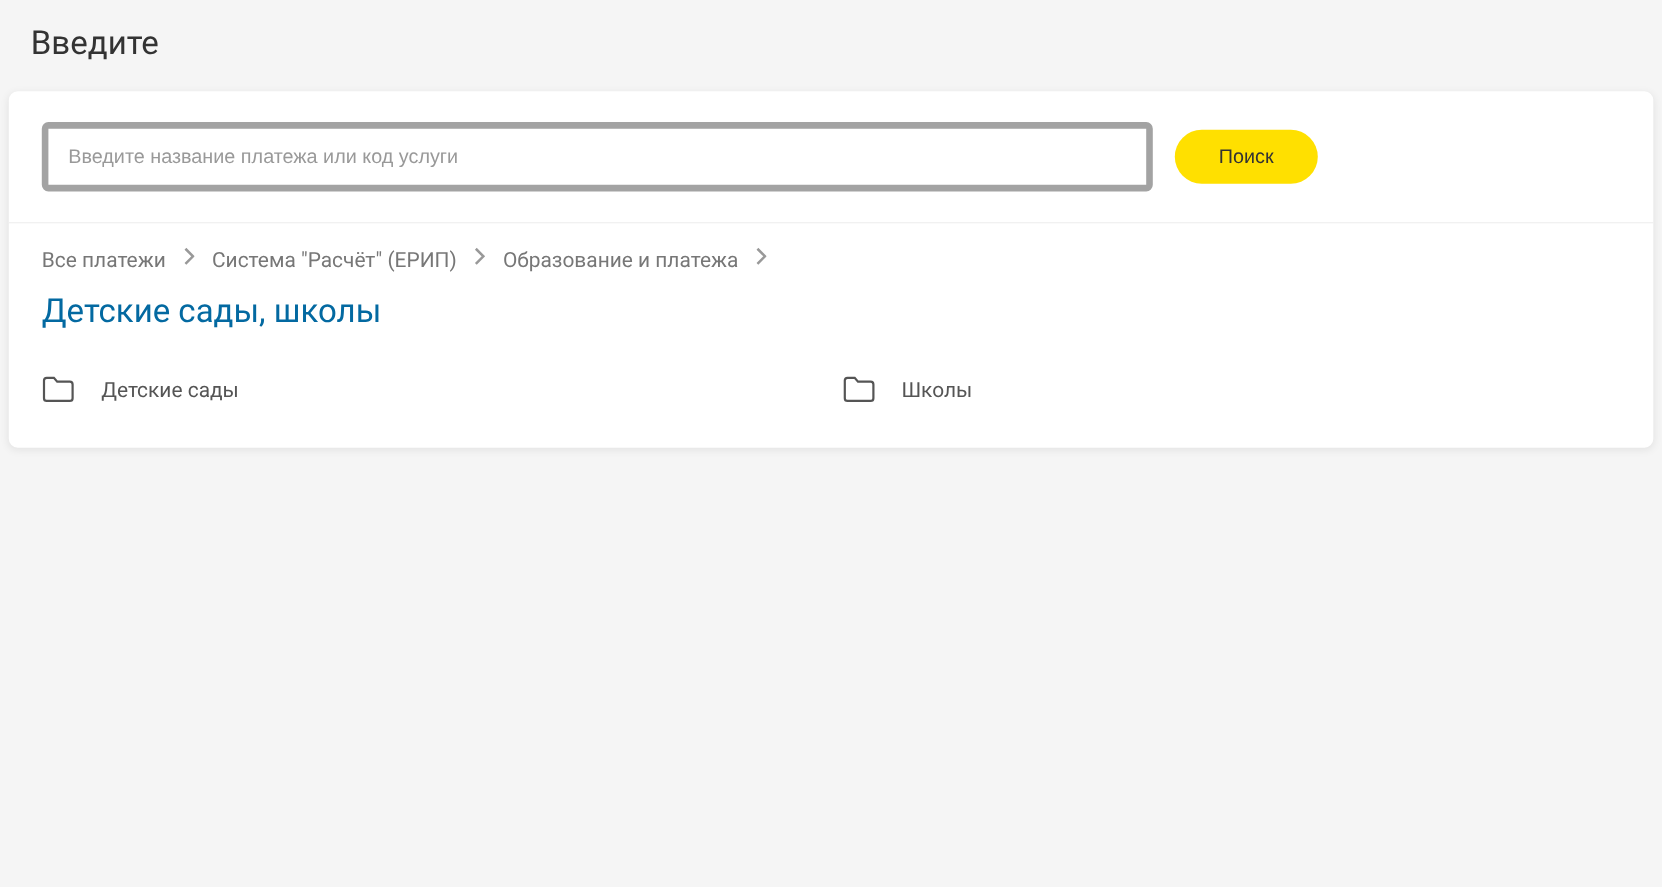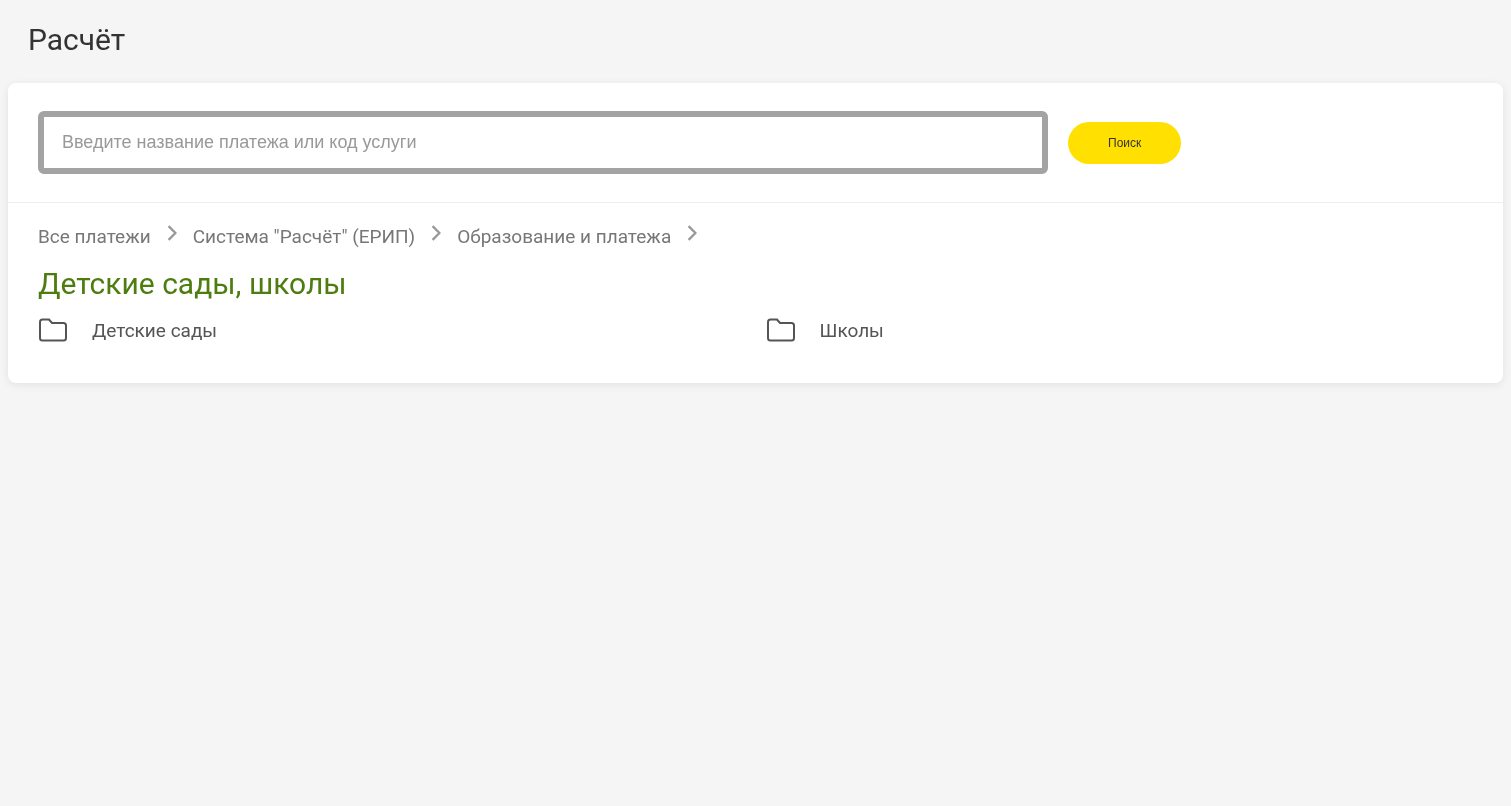--- a/index.html
+++ b/index.html
@@ -55,21 +55,21 @@
     
     .search-input::placeholder {
       color: #999;
     }
     
     .search-button {
       background-color: #ffe000;
       border: none;
       border-radius: 28px;
       padding: 14px 40px;
-      font-size: 12px;
+      font-size: 18px;
       color: #333;
       cursor: pointer;
       font-weight: 400;
     }
     
     .content-section {
       padding: 22px 30px 36px 30px;
     }
     
     .breadcrumb {
@@ -88,22 +88,22 @@
     
     .breadcrumb-separator {
       display: inline-flex;
       align-items: center;
       color: #999;
     }
     
     .category-title {
       font-size: 30px;
       font-weight: 400;
-      color: #4d7c0f;
-      margin-bottom: 12px;
+      color: #0369a1;
+      margin-bottom: 36px;
     }
     
     .categories-grid {
       display: grid;
       grid-template-columns: 1fr 1fr;
       gap: 20px;
     }
     
     .category-item {
       display: flex;
@@ -130,21 +130,21 @@
     
     .folder-svg {
       width: 30px;
       height: 26px;
     }
   </style>
 </head>
 <body>
 
 <div class="page-header">
-  <h1 class="page-title">Расчёт</h1>
+  <h1 class="page-title">Введите</h1>
 </div>
 
 <div class="card">
   <div class="search-section">
     <input type="text" class="search-input" placeholder="Введите название платежа или код услуги" style="">
     <button class="search-button">Поиск</button>
   </div>
 
   <div class="content-section">
     <nav class="breadcrumb">

